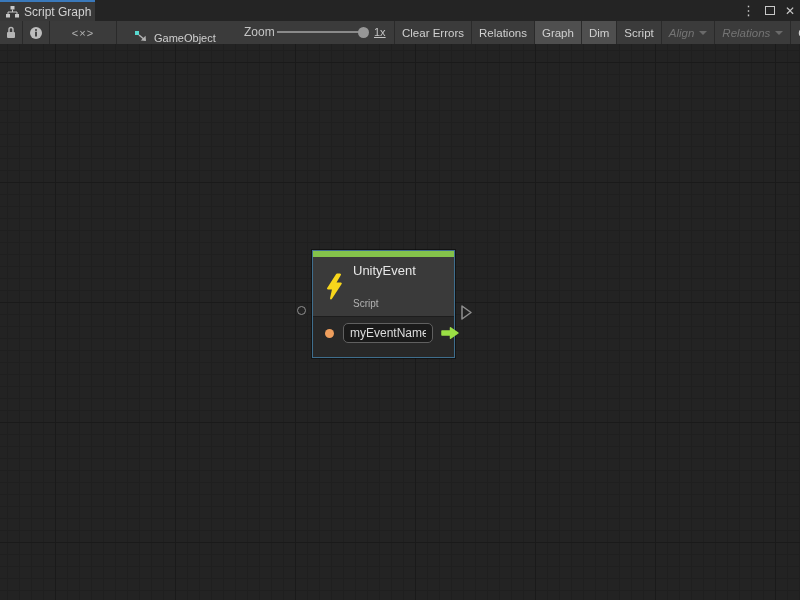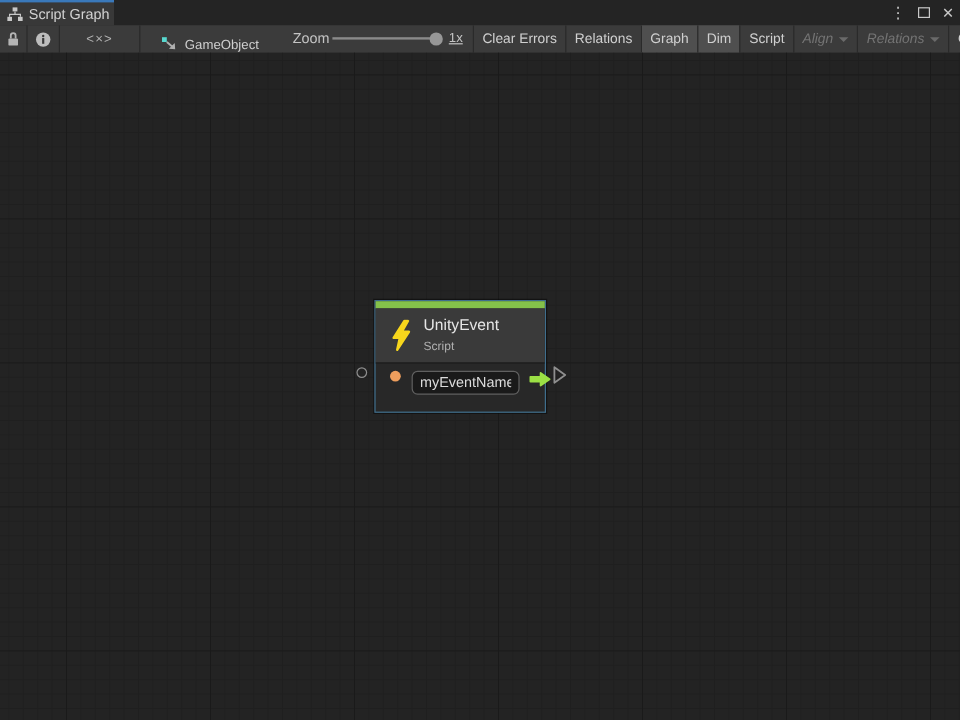--- a/index.html
+++ b/index.html
@@ -63,23 +63,23 @@
   }
 
   
   .node {
     position:absolute; left:312px; top:206px; width:143px;
     border:1px solid #3f6e8d; background:#282828;
     box-shadow:0 0 0 1px rgba(8,8,8,0.55);
   }
   .node-accent { height:6px; background:#84c24a; }
   .node-header { background:#3a3a3a; padding:6px 10px 7px 12px; display:flex; align-items:center; gap:10px; }
-  .node-title { font-size:13px; color:#e6e6e6; margin-bottom:6px; }
+  .node-title { font-size:13px; color:#e6e6e6; margin-bottom:20px; }
   .node-subtitle { font-size:10px; color:#b2b2b2; }
-  .node-body { border-top:1px solid #1d1d1d; padding:6px 8px 14px 8px; display:flex; align-items:flex-start; }
+  .node-body { border-top:1px solid #1d1d1d; padding:6px 8px 14px 8px; display:flex; align-items:center; }
   .orange-port { width:9px; height:9px; border-radius:50%; background:#ee9e5d; margin:0 9px 0 4px; flex:none; }
   .event-field {
     width:90px; height:20px; background:#1a1a1a;
     border:1px solid #606060; border-radius:5px;
     color:#dcdcdc; font-size:12px; padding:0 6px;
     font-family:"Liberation Sans", sans-serif; outline:none;
   }
   .trigger-arrow { margin-left:7px; flex:none; }
 
   .left-port {

